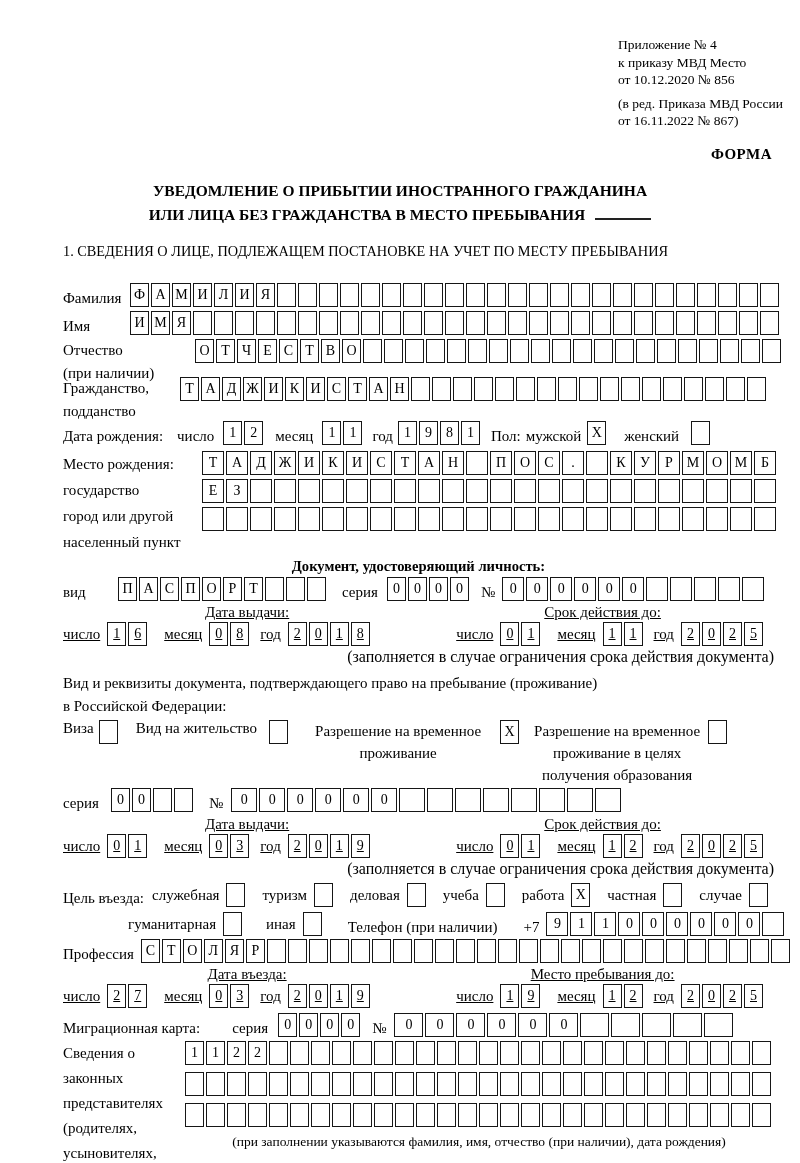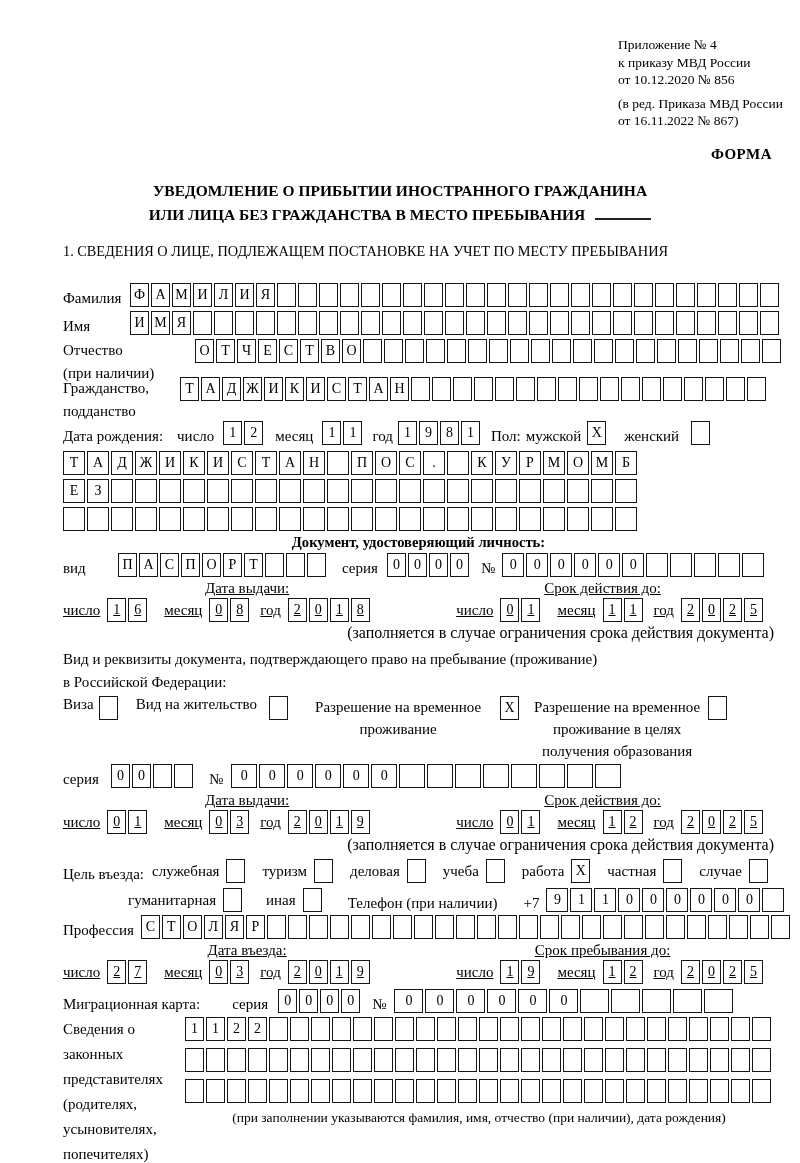--- a/index.html
+++ b/index.html
@@ -49,21 +49,21 @@
   .pp .lbl { margin-right:7px; }
   .rep-note { font-size:13.5px; margin-top:7px; text-align:center; }
 </style>
 </head>
 <body>
 
 <div class="page">
 
   <div class="appendix">
     <div>Приложение № 4</div>
-    <div>к приказу МВД России</div>
+    <div>к приказу МВД Место</div>
     <div>от 10.12.2020 № 856</div>
     <div class="rev">
       <div>(в ред. Приказа МВД России</div>
       <div>от 16.11.2022 № 867)</div>
     </div>
   </div>
 
   <div class="forma">ФОРМА</div>
 
   <div class="title">
@@ -249,20 +249,26 @@
       <span class="cells" style="margin-left:6px">
           <span class="cell">X</span>
         </span>
       <span class="lbl" style="margin-left:16px">женский</span>
       <span class="cells" style="margin-left:12px">
           <span class="cell"></span>
         </span>
     </div>
 
     <div class="rowt" style="margin-top:6px">
+      <span class="lblblock" style="width:139px;line-height:26px">
+        <div>Место рождения:</div>
+        <div>государство</div>
+        <div>город или другой</div>
+        <div>населенный пункт</div>
+      </span>
       <span class="stack">
         <span class="cells wide">
             <span class="cell">Т</span>
             <span class="cell">А</span>
             <span class="cell">Д</span>
             <span class="cell">Ж</span>
             <span class="cell">И</span>
             <span class="cell">К</span>
             <span class="cell">И</span>
             <span class="cell">С</span>
@@ -661,21 +667,21 @@
           <span class="lbl">год</span>
           <span class="cells">
               <span class="cell">2</span>
               <span class="cell">0</span>
               <span class="cell">1</span>
               <span class="cell">9</span>
             </span>
         </div>
       </div>
       <div style="flex:1">
-        <div class="dg-h">Срок пребывания до:</div>
+        <div class="dg-h">Место пребывания до:</div>
         <div class="dg-r" style="padding-left:25px">
           <span class="lbl">число</span>
           <span class="cells">
               <span class="cell">1</span>
               <span class="cell">9</span>
             </span>
           <span class="lbl" style="margin-left:6px">месяц</span>
           <span class="cells">
               <span class="cell">1</span>
               <span class="cell">2</span>

